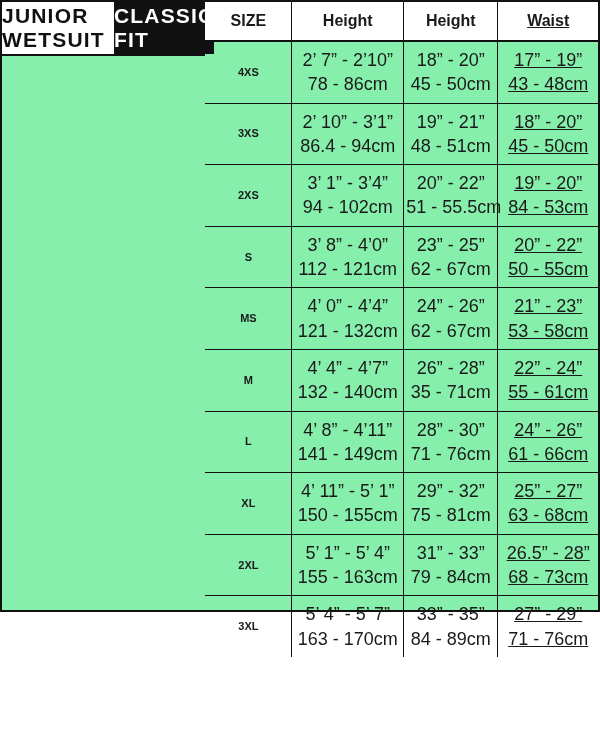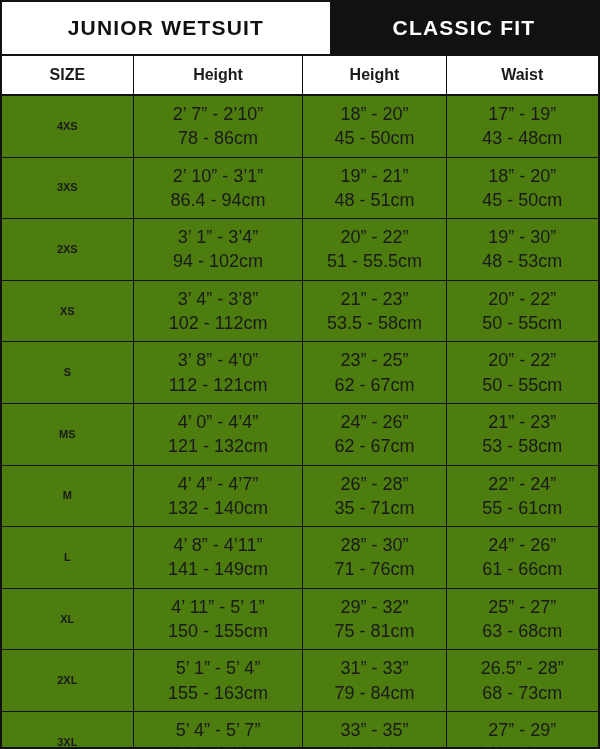--- a/index.html
+++ b/index.html
@@ -9,26 +9,26 @@
   }
   body {
     width: 600px;
     height: 749px;
     font-family: "Liberation Sans", sans-serif;
     color: #1a1a1a;
     overflow: hidden;
   }
   .chart {
     width: 600px;
-    height: 749px;
+    height: 612px;
     box-sizing: border-box;
     display: flex;
-    flex-direction: column;
+    flex-direction: row;
     border: 2px solid #111111;
-    background: #4d7c0f;
+    background: #86efac;
   }
   
   .title-bar {
     display: flex;
     height: 52px;
     flex: 0 0 52px;
     border-bottom: 2px solid #111111;
   }
   .title-left {
     flex: 0 0 55%;
@@ -72,20 +72,21 @@
     border-top: none;
     border-bottom: 2px solid #111111;
   }
   thead th:first-child,
   tbody td:first-child {
     border-left: none;
   }
   thead th:last-child,
   tbody td:last-child {
     border-right: none;
+    text-decoration: underline;
   }
   tbody tr:last-child td {
     border-bottom: none;
   }
   tbody td {
     font-size: 18px;
     padding: 6px 2px;
     line-height: 1.35;
   }
   td.size-cell {
@@ -168,40 +169,25 @@
         <td class="size-cell">2XS</td>
         <td>
           <span class="line">3’ 1” - 3’4”</span>
           <span class="line">94 - 102cm</span>
         </td>
         <td>
           <span class="line">20” - 22”</span>
           <span class="line">51 - 55.5cm</span>
         </td>
         <td>
-          <span class="line">19” - 30”</span>
-          <span class="line">48 - 53cm</span>
-        </td>
-      </tr>
-
-      <tr>
-        <td class="size-cell">XS</td>
-        <td>
-          <span class="line">3’ 4” - 3’8”</span>
-          <span class="line">102 - 112cm</span>
-        </td>
-        <td>
-          <span class="line">21” - 23”</span>
-          <span class="line">53.5 - 58cm</span>
-        </td>
-        <td>
-          <span class="line">20” - 22”</span>
-          <span class="line">50 - 55cm</span>
-        </td>
-      </tr>
+          <span class="line">19” - 20”</span>
+          <span class="line">84 - 53cm</span>
+        </td>
+      </tr>
+
 
       <tr>
         <td class="size-cell">S</td>
         <td>
           <span class="line">3’ 8” - 4’0”</span>
           <span class="line">112 - 121cm</span>
         </td>
         <td>
           <span class="line">23” - 25”</span>
           <span class="line">62 - 67cm</span>

